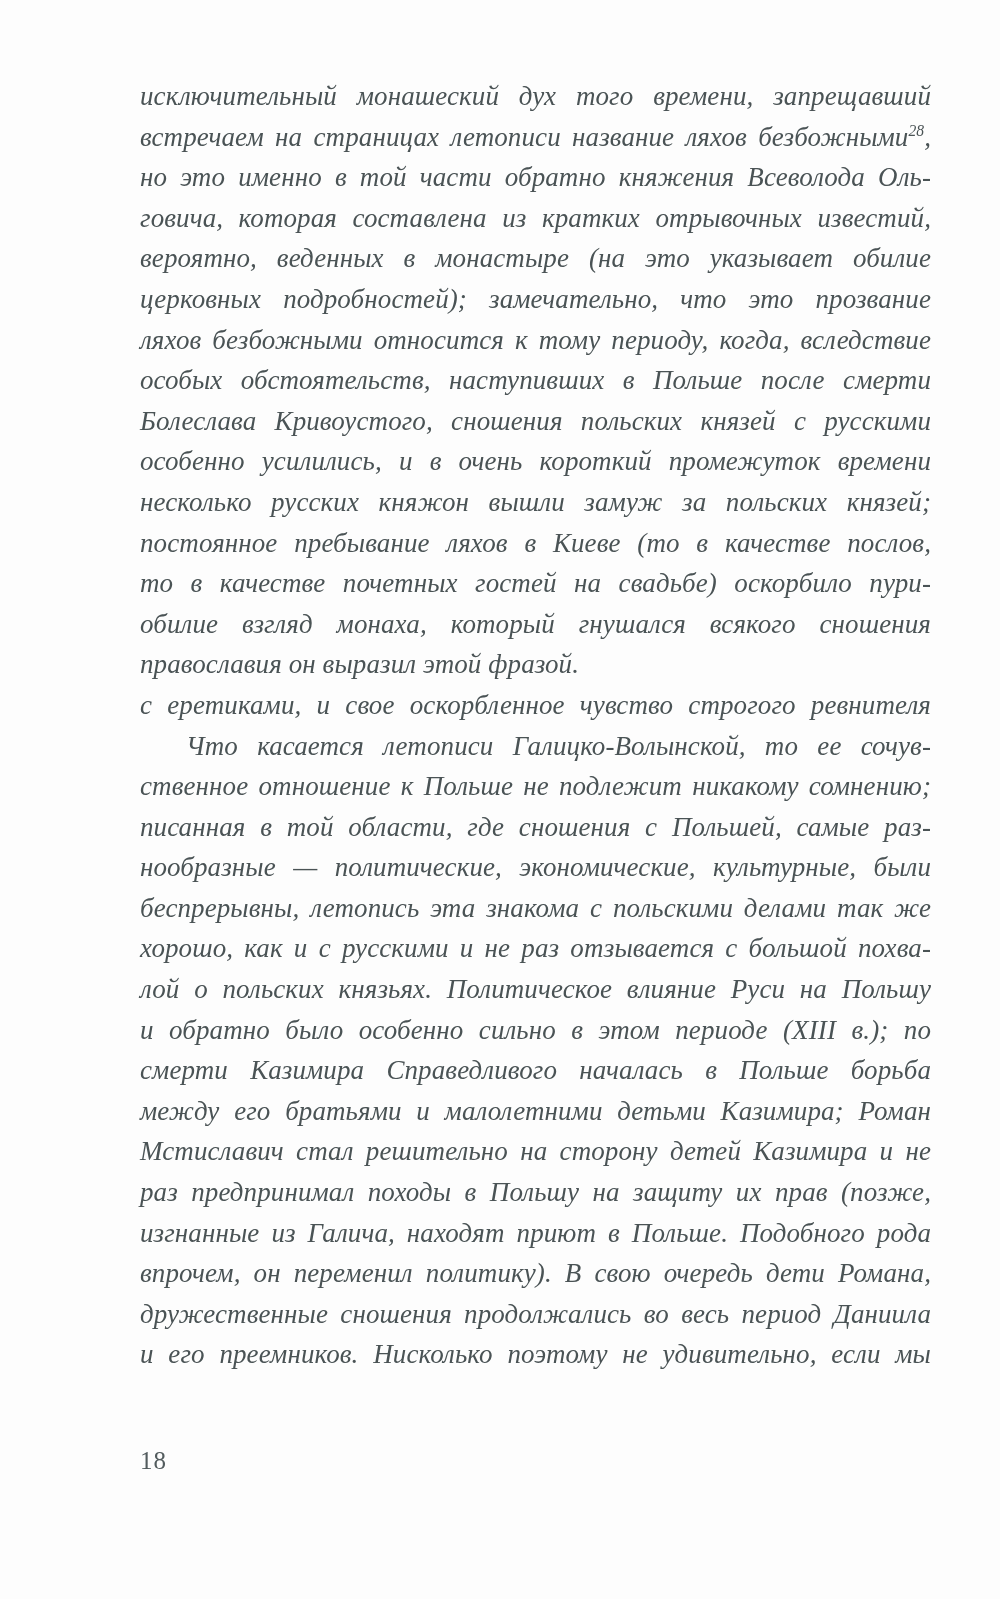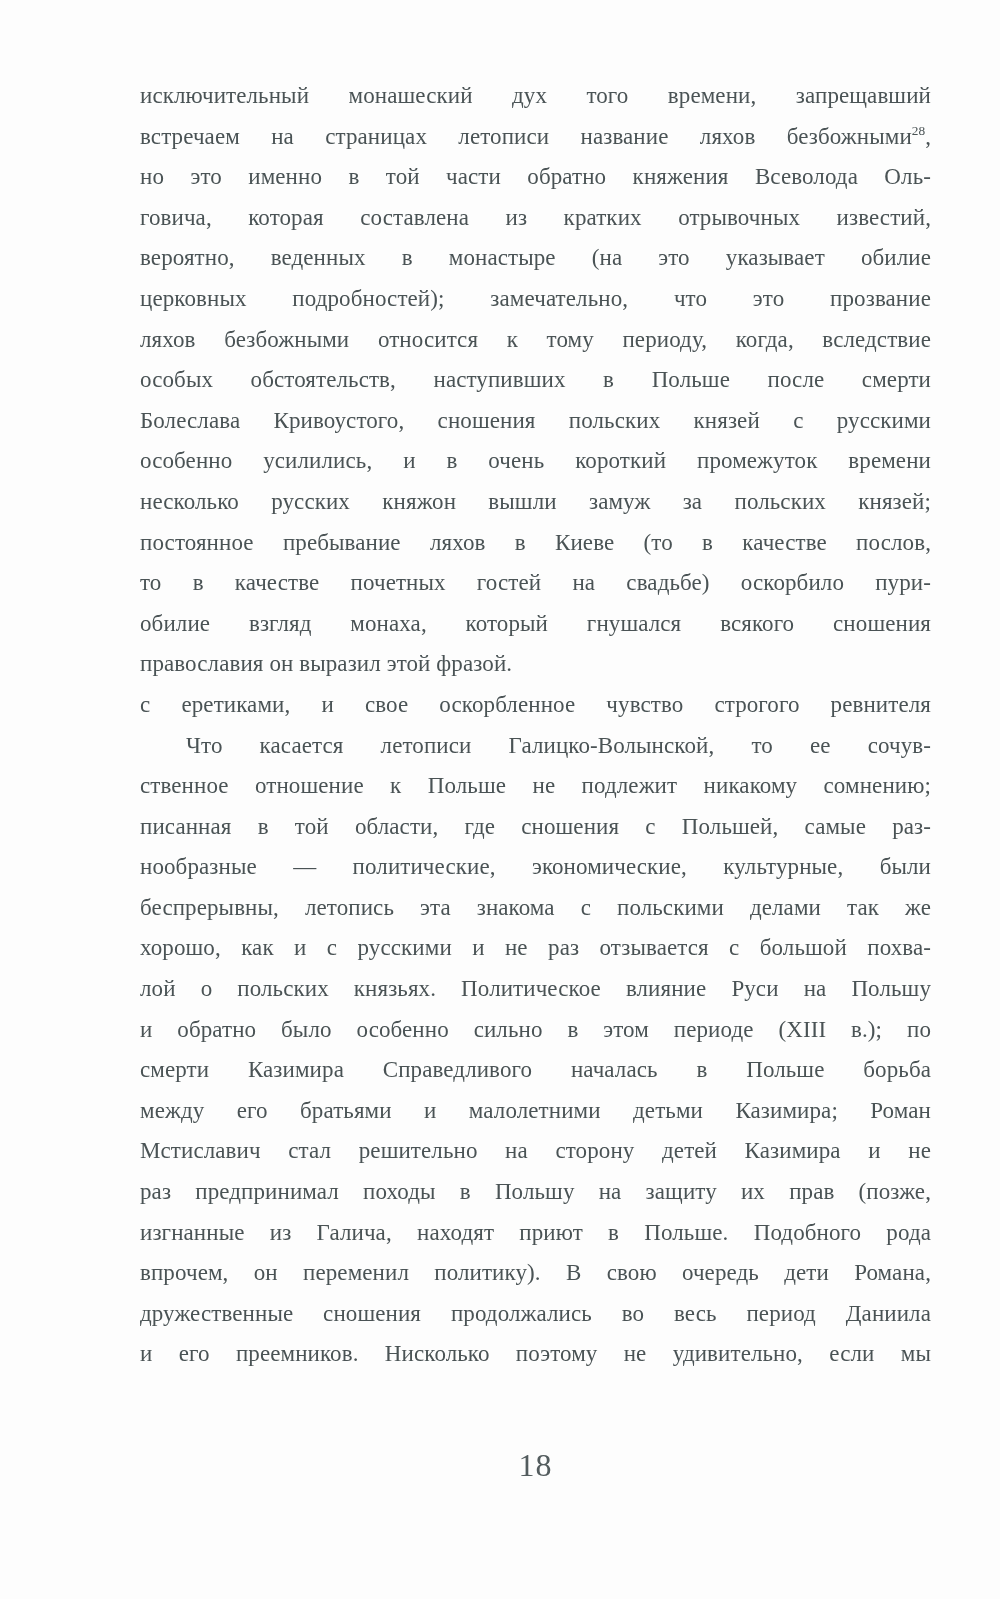--- a/index.html
+++ b/index.html
@@ -16,46 +16,47 @@
     color: #4a5355;
     overflow: hidden;
   }
   .text-body {
     position: absolute;
     left: 140px;
     top: 76px;
     width: 791px;
   }
   .line {
-    font-size: 23px;
+    font-size: 27px;
     line-height: 40.6px;
     text-align: justify;
     text-align-last: justify;
     letter-spacing: 0.1px;
+    font-style: italic;
   }
   .line.para-end {
     text-align: left;
     text-align-last: left;
   }
   .line.indent {
     text-indent: 46px;
   }
   sup.fn {
     font-size: 0.58em;
     line-height: 0;
     vertical-align: super;
     letter-spacing: 0;
   }
   .page-number {
     position: absolute;
     top: 1447px;
     left: 140px;
     width: 791px;
-    text-align: center;
-    font-size: 32px;
+    text-align: left;
+    font-size: 25px;
     letter-spacing: 1px;
     color: #535c5e;
   }
 </style>
 </head>
 <body>
 
 <div class="page">
   <div class="text-body">
     <div class="line">исключительный монашеский дух того времени, запрещавший</div>

